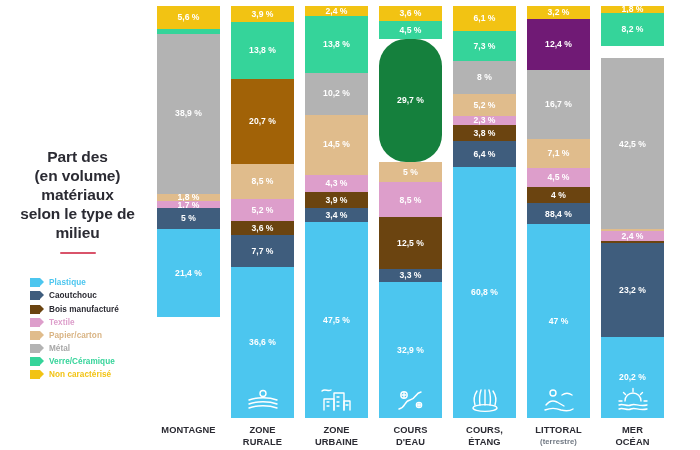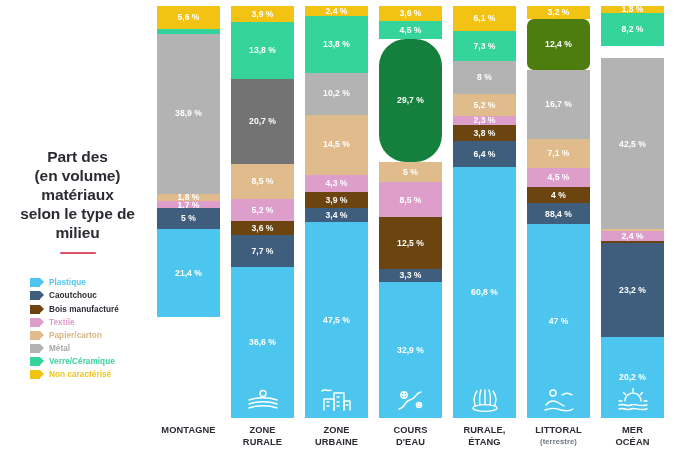--- a/index.html
+++ b/index.html
@@ -230,21 +230,21 @@
         </div>
       </div>
       <div class="column">
         <div class="bar">
           <div class="seg" title="Non caractérisé 3,9 %" style="background: rgb(242, 195, 19); flex: 0.039 0 0px;">
             <span class="seg-label" style="color: rgb(255, 255, 255);">3,9 %</span>
           </div>
           <div class="seg" title="Verre/Céramique 13,8 %" style="background: rgb(53, 212, 154); flex: 0.138 0 0px;">
             <span class="seg-label" style="color: rgb(255, 255, 255);">13,8 %</span>
           </div>
-          <div class="seg" title="Métal 20,7 %" style="background: #737373; flex: 0.207 0 0px;">
+          <div class="seg" title="Métal 20,7 %" style="background: #a16207; flex: 0.207 0 0px;">
             <span class="seg-label" style="color: rgb(255, 255, 255);">20,7 %</span>
           </div>
           <div class="seg" title="Papier/carton 8,5 %" style="background: rgb(224, 188, 140); flex: 0.085 0 0px;">
             <span class="seg-label" style="color: rgb(255, 255, 255);">8,5 %</span>
           </div>
           <div class="seg" title="Textile 5,2 %" style="background: rgb(221, 158, 203); flex: 0.052 0 0px;">
             <span class="seg-label" style="color: rgb(255, 255, 255);">5,2 %</span>
           </div>
           <div class="seg" title="Bois manufacturé 3,6 %" style="background: rgb(107, 68, 16); flex: 0.036 0 0px;">
             <span class="seg-label" style="color: rgb(255, 255, 255);">3,6 %</span>
@@ -382,30 +382,30 @@
               <path fill="none" stroke="#ffffff" stroke-width="1.4" stroke-linecap="round" stroke-linejoin="round" d="M7 18 C5 12 7 7 9 4"></path>
               <path fill="none" stroke="#ffffff" stroke-width="1.4" stroke-linecap="round" stroke-linejoin="round" d="M12 18 C11 11 12 6 13 3"></path>
               <path fill="none" stroke="#ffffff" stroke-width="1.4" stroke-linecap="round" stroke-linejoin="round" d="M17 18 C17 11 17 6 17 3"></path>
               <path fill="none" stroke="#ffffff" stroke-width="1.4" stroke-linecap="round" stroke-linejoin="round" d="M22 18 C23 11 22 6 21 3"></path>
               <path fill="none" stroke="#ffffff" stroke-width="1.4" stroke-linecap="round" stroke-linejoin="round" d="M27 18 C29 12 27 7 25 4"></path>
               <ellipse fill="none" stroke="#ffffff" stroke-width="1.4" stroke-linecap="round" stroke-linejoin="round" cx="17" cy="21" rx="12" ry="3.4"></ellipse>
             </svg>
           </div>
         </div>
         <div class="cat-label">
-          <div>RURALE,</div>
+          <div>COURS,</div>
           <div>ÉTANG</div>
         </div>
       </div>
       <div class="column">
         <div class="bar">
           <div class="seg" title="Non caractérisé 3,2 %" style="background: rgb(242, 195, 19); flex: 0.032 0 0px;">
             <span class="seg-label" style="color: rgb(255, 255, 255);">3,2 %</span>
           </div>
-          <div class="seg" title="Verre/Céramique 12,4 %" style="background: #4d7c0f; flex: 0.124 0 0px; border-radius: 7px;">
+          <div class="seg" title="Verre/Céramique 12,4 %" style="background: #701a75; flex: 0.124 0 0px;">
             <span class="seg-label" style="color: rgb(255, 255, 255);">12,4 %</span>
           </div>
           <div class="seg" title="Métal 16,7 %" style="background: rgb(179, 179, 179); flex: 0.167 0 0px;">
             <span class="seg-label" style="color: rgb(255, 255, 255);">16,7 %</span>
           </div>
           <div class="seg" title="Papier/carton 7,1 %" style="background: rgb(224, 188, 140); flex: 0.071 0 0px;">
             <span class="seg-label" style="color: rgb(255, 255, 255);">7,1 %</span>
           </div>
           <div class="seg" title="Textile 4,5 %" style="background: rgb(221, 158, 203); flex: 0.045 0 0px;">
             <span class="seg-label" style="color: rgb(255, 255, 255);">4,5 %</span>

